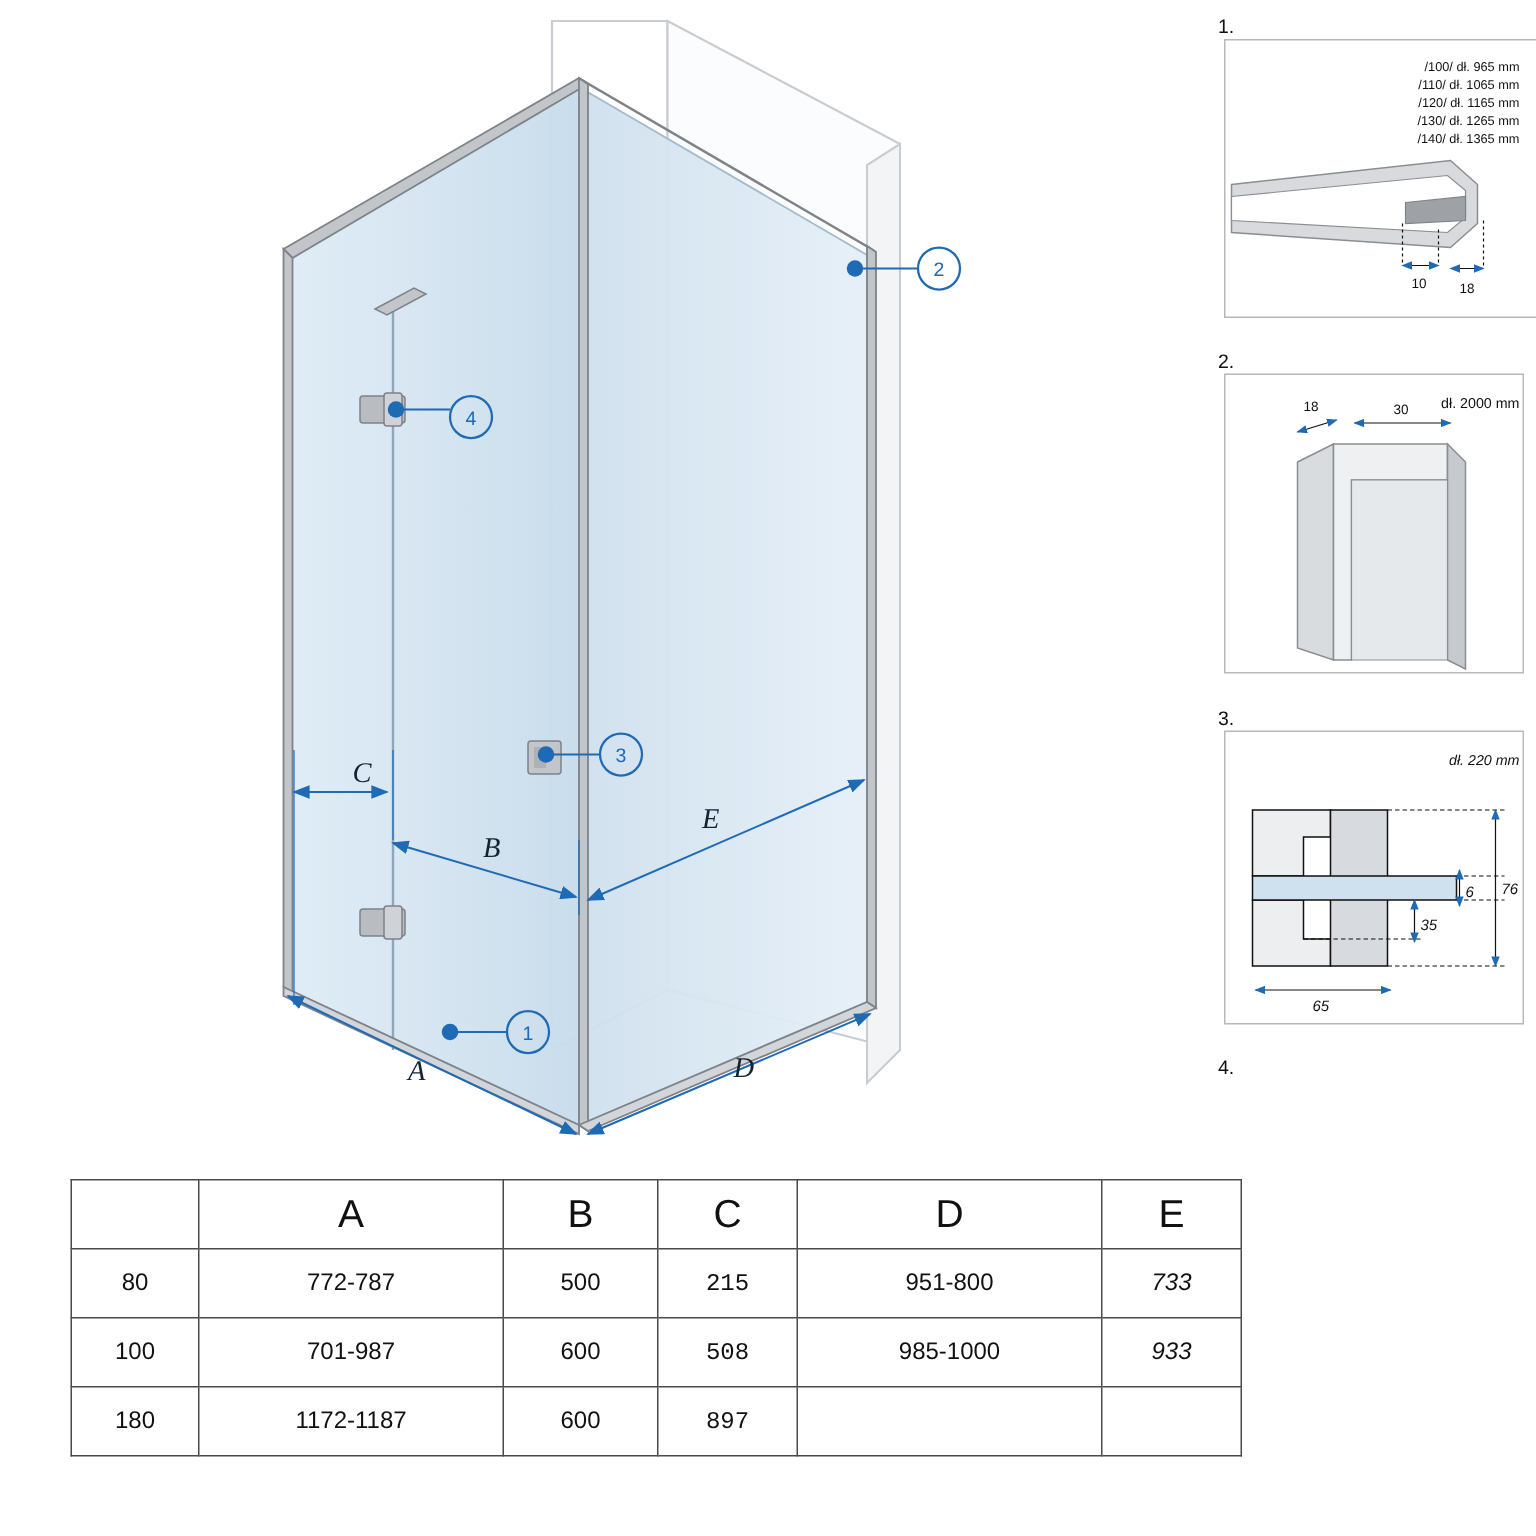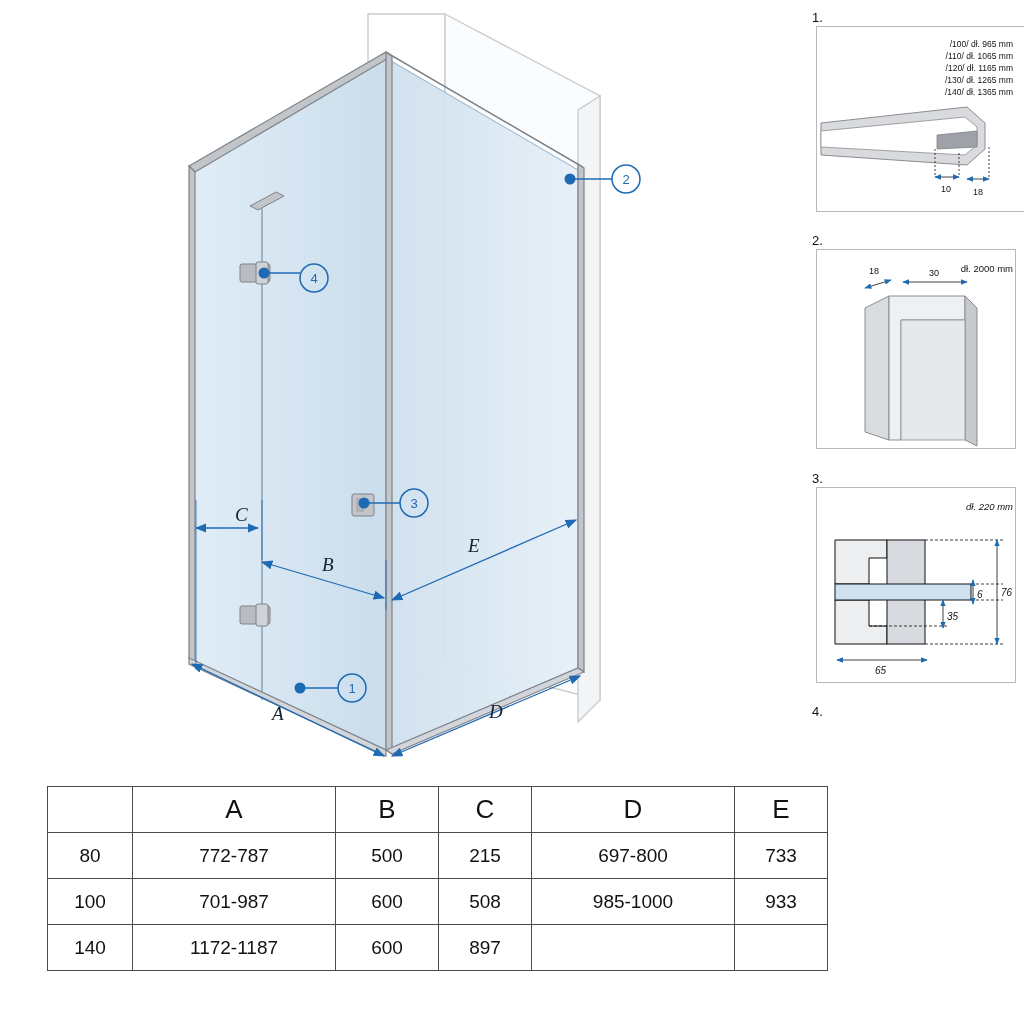--- a/index.html
+++ b/index.html
@@ -18,33 +18,33 @@
   #detail-col{position:absolute;left:812px;top:10px;width:204px;}
 
   .detail-box{position:relative;border:1px solid #b8b8b8;background:#ffffff;box-sizing:border-box;}
   .detail-num{position:absolute;font-size:13px;color:#111;font-weight:400;}
 
   
   #spec-table{position:absolute;left:47px;top:786px;border-collapse:collapse;}
   #spec-table td,#spec-table th{
     border:1px solid #4a4a4a;
     font-weight:400;
-    font-size:19px;
+    font-size:16px;
     text-align:center;
     padding:3px 6px;
     font-family:"Liberation Sans", sans-serif;
     color:#111;
   }
   #spec-table th{font-size:26px;}
   #spec-table td.sizecol{width:72px;}
   #spec-table td.acol{width:190px;}
   #spec-table td.bcol{width:90px;}
-  #spec-table td.ccol{width:80px;}
+  #spec-table td.ccol{width:80px;font-family:Liberation Mono, monospace;}
   #spec-table td.dcol{width:190px;}
-  #spec-table td.ecol{width:80px;}
+  #spec-table td.ecol{width:80px;font-style:italic;}
   #spec-table tr{height:46px;}
   .callout-text{font-size:13px;}
 </style>
 </head>
 <body>
 
 <div class="root">
 
   <svg id="main-drawing" viewBox="0 0 800 780">
     <defs>
@@ -254,33 +254,33 @@
         <th class="dcol">D</th>
         <th class="ecol">E</th>
       </tr>
     </thead>
     <tbody>
       <tr>
         <td class="sizecol">80</td>
         <td class="acol">772-787</td>
         <td class="bcol">500</td>
         <td class="ccol">215</td>
-        <td class="dcol">697-800</td>
+        <td class="dcol">951-800</td>
         <td class="ecol">733</td>
       </tr>
       <tr>
         <td class="sizecol">100</td>
         <td class="acol">701-987</td>
         <td class="bcol">600</td>
         <td class="ccol">508</td>
         <td class="dcol">985-1000</td>
         <td class="ecol">933</td>
       </tr>
       <tr>
-        <td class="sizecol">140</td>
+        <td class="sizecol">180</td>
         <td class="acol">1172-1187</td>
         <td class="bcol">600</td>
         <td class="ccol">897</td>
         <td class="dcol"></td>
         <td class="ecol"></td>
       </tr>
     </tbody>
   </table>
 
 </div>

